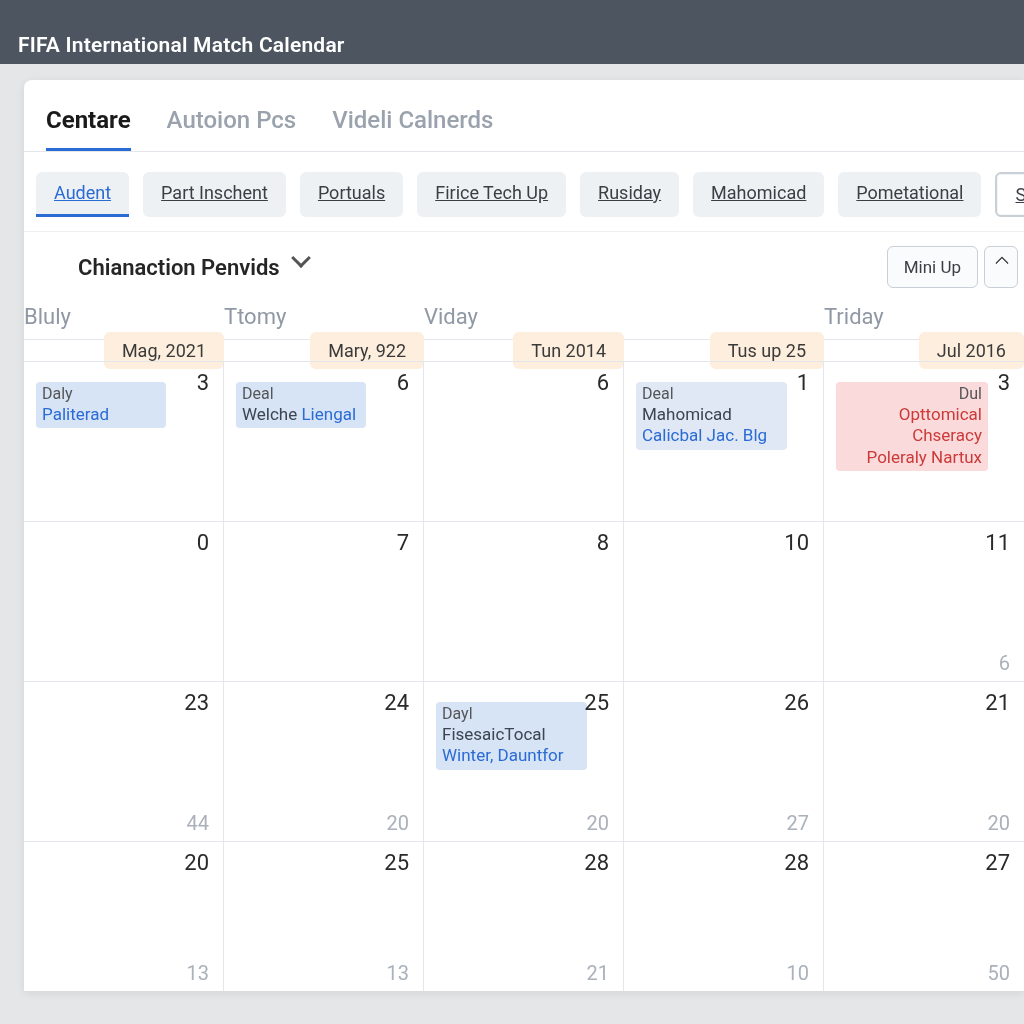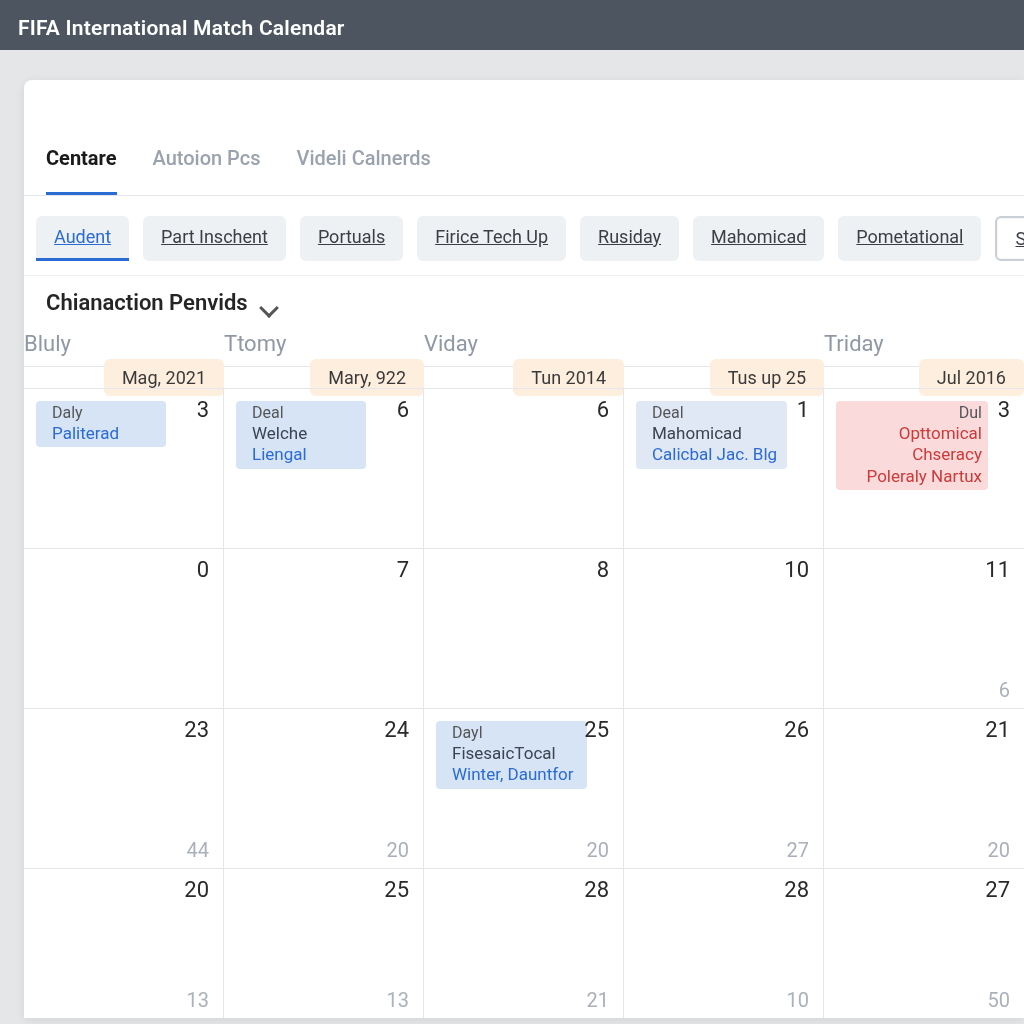--- a/index.html
+++ b/index.html
@@ -1,35 +1,35 @@
 <!DOCTYPE html>
 <html><head>
 <meta charset="utf-8">
 <style>
   * { box-sizing: border-box; margin: 0; padding: 0; }
   html, body { width: 1024px; height: 1024px; font-family: -apple-system, "Segoe UI", Roboto, Helvetica, Arial, sans-serif; background: #e5e6e8; overflow: hidden; }
 
-  .titlebar { height: 50px; background: #4d5560; color: #fff; display: flex; align-items: flex-start; padding: 16px 18px; font-size: 21px; font-weight: 600; letter-spacing: .2px; }
+  .titlebar { height: 64px; background: #4d5560; color: #fff; display: flex; align-items: flex-end; padding: 7px 18px; font-size: 21px; font-weight: 600; letter-spacing: .2px; }
 
   .page { position: absolute; top: 80px; left: 24px; right: 0; background: #fff; border-radius: 8px 0 0 0; box-shadow: 0 2px 10px rgba(0,0,0,.08); padding-top: 0; }
 
   
   .tabs1 { display: flex; align-items: flex-end; gap: 36px; padding: 26px 22px 0 22px; border-bottom: 1px solid #e3e6ea; }
-  .tabs1 .tab { color: #9aa2ad; font-size: 20px; font-weight: 500; padding-bottom: 22px; cursor: pointer; border-bottom: 3px solid transparent; margin-top: 40px; }
+  .tabs1 .tab { color: #9aa2ad; font-size: 24px; font-weight: 500; padding-bottom: 14px; cursor: pointer; border-bottom: 3px solid transparent; }
   .tabs1 .tab.active { color: #1a1a1a; font-weight: 700; border-bottom-color: #2a6bd4; }
 
   
   .filters { display: flex; gap: 14px; padding: 20px 12px 14px 12px; border-bottom: 1px solid #eceef1; flex-wrap: nowrap; overflow: hidden; }
   .pill { background: #eef1f4; color: #3b3f45; font-size: 18px; padding: 10px 18px; border-radius: 6px; white-space: nowrap; cursor: pointer; text-decoration: underline; }
   .pill.active { color: #2a6bd4; border-bottom: 3px solid #2a6bd4; border-radius: 6px 6px 0 0; background: #eef1f4; }
   .pill.outline { background: #fff; border: 2px solid #c9cfd7; box-shadow: inset 0 0 0 1px rgba(0,0,0,.04); }
 
   
   .toolbar { display: flex; align-items: center; justify-content: space-between; padding: 14px 6px 10px 22px; }
-  .dd { display: flex; align-items: flex-end; gap: 14px; font-size: 22px; font-weight: 600; color: #252525; cursor: pointer; }
+  .dd { display: flex; align-items: flex-start; gap: 14px; font-size: 22px; font-weight: 600; color: #252525; cursor: pointer; margin-left: 32px; }
   .chev { width: 14px; height: 14px; border-right: 3px solid #555; border-bottom: 3px solid #555; transform: rotate(45deg); margin-top: -4px; }
   .rightbtns { display: flex; gap: 6px; }
   .btn { background: #fafbfc; border: 1px solid #c9cfd7; border-radius: 6px; padding: 10px 16px; font-size: 17px; color: #3b3f45; cursor: pointer; }
   .btn.icon { width: 34px; padding: 10px 0; text-align: center; position: relative; }
   .btn.icon::after { content: ""; width: 8px; height: 8px; border-left: 2px solid #555; border-bottom: 2px solid #555; position: absolute; left: 12px; top: 11px; transform: rotate(135deg); border-radius: 1px; }
 
   
   .dayheads { display: grid; grid-template-columns: repeat(5, 1fr); padding: 6px 0 10px 0; }
   .dayheads span { color: #8f98a4; font-size: 22px; }
 
@@ -37,21 +37,21 @@
   .monthrow { display: grid; grid-template-columns: repeat(5, 1fr); border-top: 1px solid #e3e6ea; text-align: right; }
   .monthchip { margin: 8px auto; background: #fdeedd; color: #3a3a3a; font-size: 18px; padding: 8px 18px; border-radius: 6px; }
 
   
   .grid { display: grid; grid-template-columns: repeat(5, 1fr); }
   .cell { border-top: 1px solid #e3e6ea; border-right: 1px solid #e3e6ea; min-height: 160px; position: relative; padding: 10px 12px 28px 12px; }
   .cell:last-child { border-right: none; }
   .daynum { position: absolute; top: 8px; right: 14px; font-size: 22px; color: #2a2a2a; }
   .footnum { position: absolute; bottom: 6px; right: 14px; font-size: 20px; color: #aab1ba; }
 
-  .ev { display: block; margin-top: 2px; font-size: 17px; line-height: 1.25; border-radius: 4px; padding: 2px 6px 3px 16px; max-width: calc(100% - 24px); }
+  .ev { display: block; margin-top: 10px; font-size: 17px; line-height: 1.25; border-radius: 4px; padding: 2px 6px 3px 6px; max-width: calc(100% - 24px); }
   .ev .l1 { color: #555658; display: block; font-size: 16px; }
   .ev.blue { background: #d7e4f6; color: #2a6bd4; }
   .ev.blue2 { background: #dfe8f4; color: #3b4450; }
   .ev.red { background: #fadada; color: #cc3a3a; text-align: right; }
   .ev .sub { color: #2a6bd4; }
   .ev.red .sub { color: #cc3a3a; }
   .ev.narrow { max-width: 130px; }
 
   .row4 .cell { min-height: 150px; }
 
@@ -81,20 +81,24 @@
     <div class="pill">Pometational</div>
     <div class="pill outline">Short Snart</div>
 
   </div>
 
   <div class="toolbar">
     <div class="dd">
       <span>Chianaction Penvids</span>
       <span class="chev"></span>
     </div>
+    <div class="rightbtns">
+      <div class="btn">Mini Up</div>
+      <div class="btn icon"></div>
+    </div>
   </div>
 
   <div class="dayheads">
     <span>Bluly</span>
     <span>Ttomy</span>
     <span>Viday</span>
     <span></span>
     <span>Triday</span>
   </div>
 

